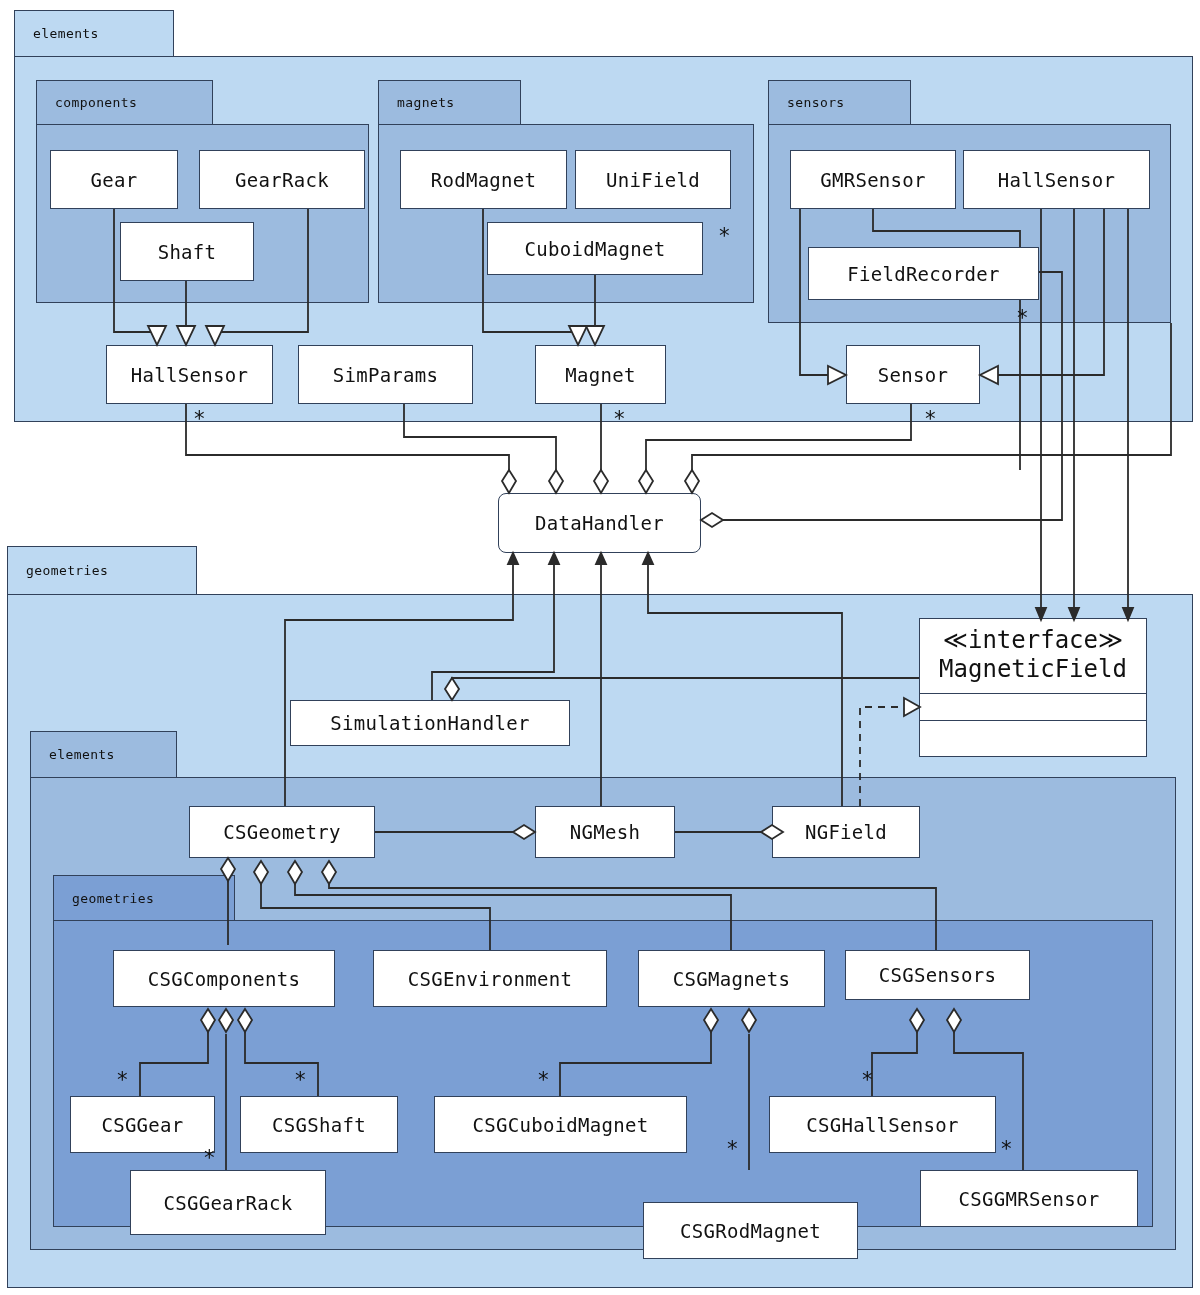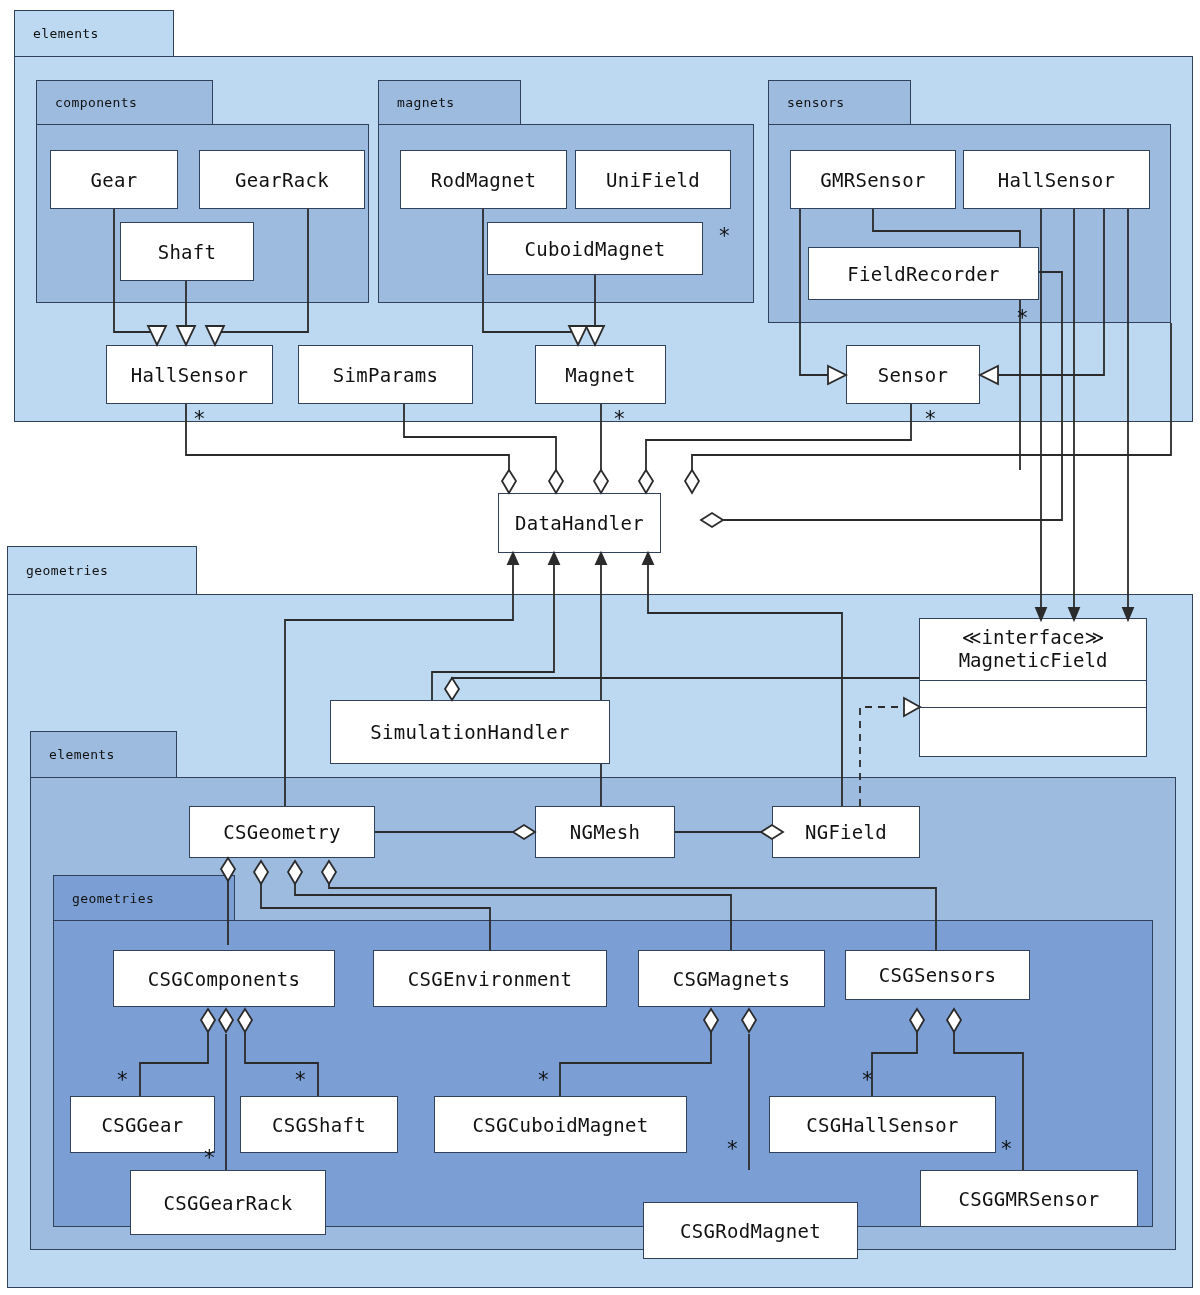--- a/index.html
+++ b/index.html
@@ -7,21 +7,21 @@
   body{font-family:"DejaVu Sans Mono","Liberation Mono",monospace;}
   #stage{position:relative;width:1200px;height:1295px;background:#ffffff;overflow:hidden;}
   .pkg{position:absolute;box-sizing:border-box;border:1.6px solid #31415a;}
   .pkg-tab{position:absolute;box-sizing:border-box;border:1.6px solid #31415a;
            display:flex;align-items:center;padding-left:18px;font-size:13px;color:#111;letter-spacing:.4px;}
   .cls{position:absolute;box-sizing:border-box;background:#ffffff;border:1.6px solid #31415a;
        display:flex;align-items:center;justify-content:center;font-size:19px;color:#111;
        letter-spacing:.3px;text-align:center;z-index:6;}
   .iface{position:absolute;box-sizing:border-box;background:#ffffff;border:1.6px solid #31415a;z-index:6;}
   .iface .ihead{display:flex;flex-direction:column;align-items:center;justify-content:center;
-                font-size:19px;color:#111;line-height:1.22;padding:7px 0 8px 0;}
+                font-size:24px;color:#111;line-height:1.22;padding:7px 0 8px 0;}
   .iface .isep{border-top:1.6px solid #31415a;height:26px;}
   .mult{position:absolute;font-size:21px;color:#111;z-index:7;line-height:1;}
   svg.wires{position:absolute;left:0;top:0;width:1200px;height:1295px;z-index:3;pointer-events:none;}
   svg.wires-top{z-index:7;}
 </style>
 </head>
 <body>
 
 <div id="stage">
 
@@ -169,25 +169,25 @@
     </div>
 
   <div class="cls" style="left:808px;top:247px;width:231px;height:53px;">
     <span>FieldRecorder</span>
     </div>
 
   <div class="cls" style="left:846px;top:345px;width:134px;height:59px;">
     <span>Sensor</span>
     </div>
 
-  <div class="cls" style="left:498px;top:493px;width:163px;height:60px;">
+  <div class="cls" style="left:498px;top:493px;width:203px;height:60px;border-radius:8px;">
     <span>DataHandler</span>
     </div>
 
-  <div class="cls" style="left:290px;top:700px;width:280px;height:64px;margin-left:40px;">
+  <div class="cls" style="left:290px;top:700px;width:280px;height:46px;">
     <span>SimulationHandler</span>
     </div>
 
   <div class="iface" style="left:919px;top:618px;width:228px;height:139px;">
     <div class="ihead">
       <div>≪interface≫</div>
       <div>MagneticField</div>
     </div>
     <div class="isep"></div>
     <div class="isep"></div>

